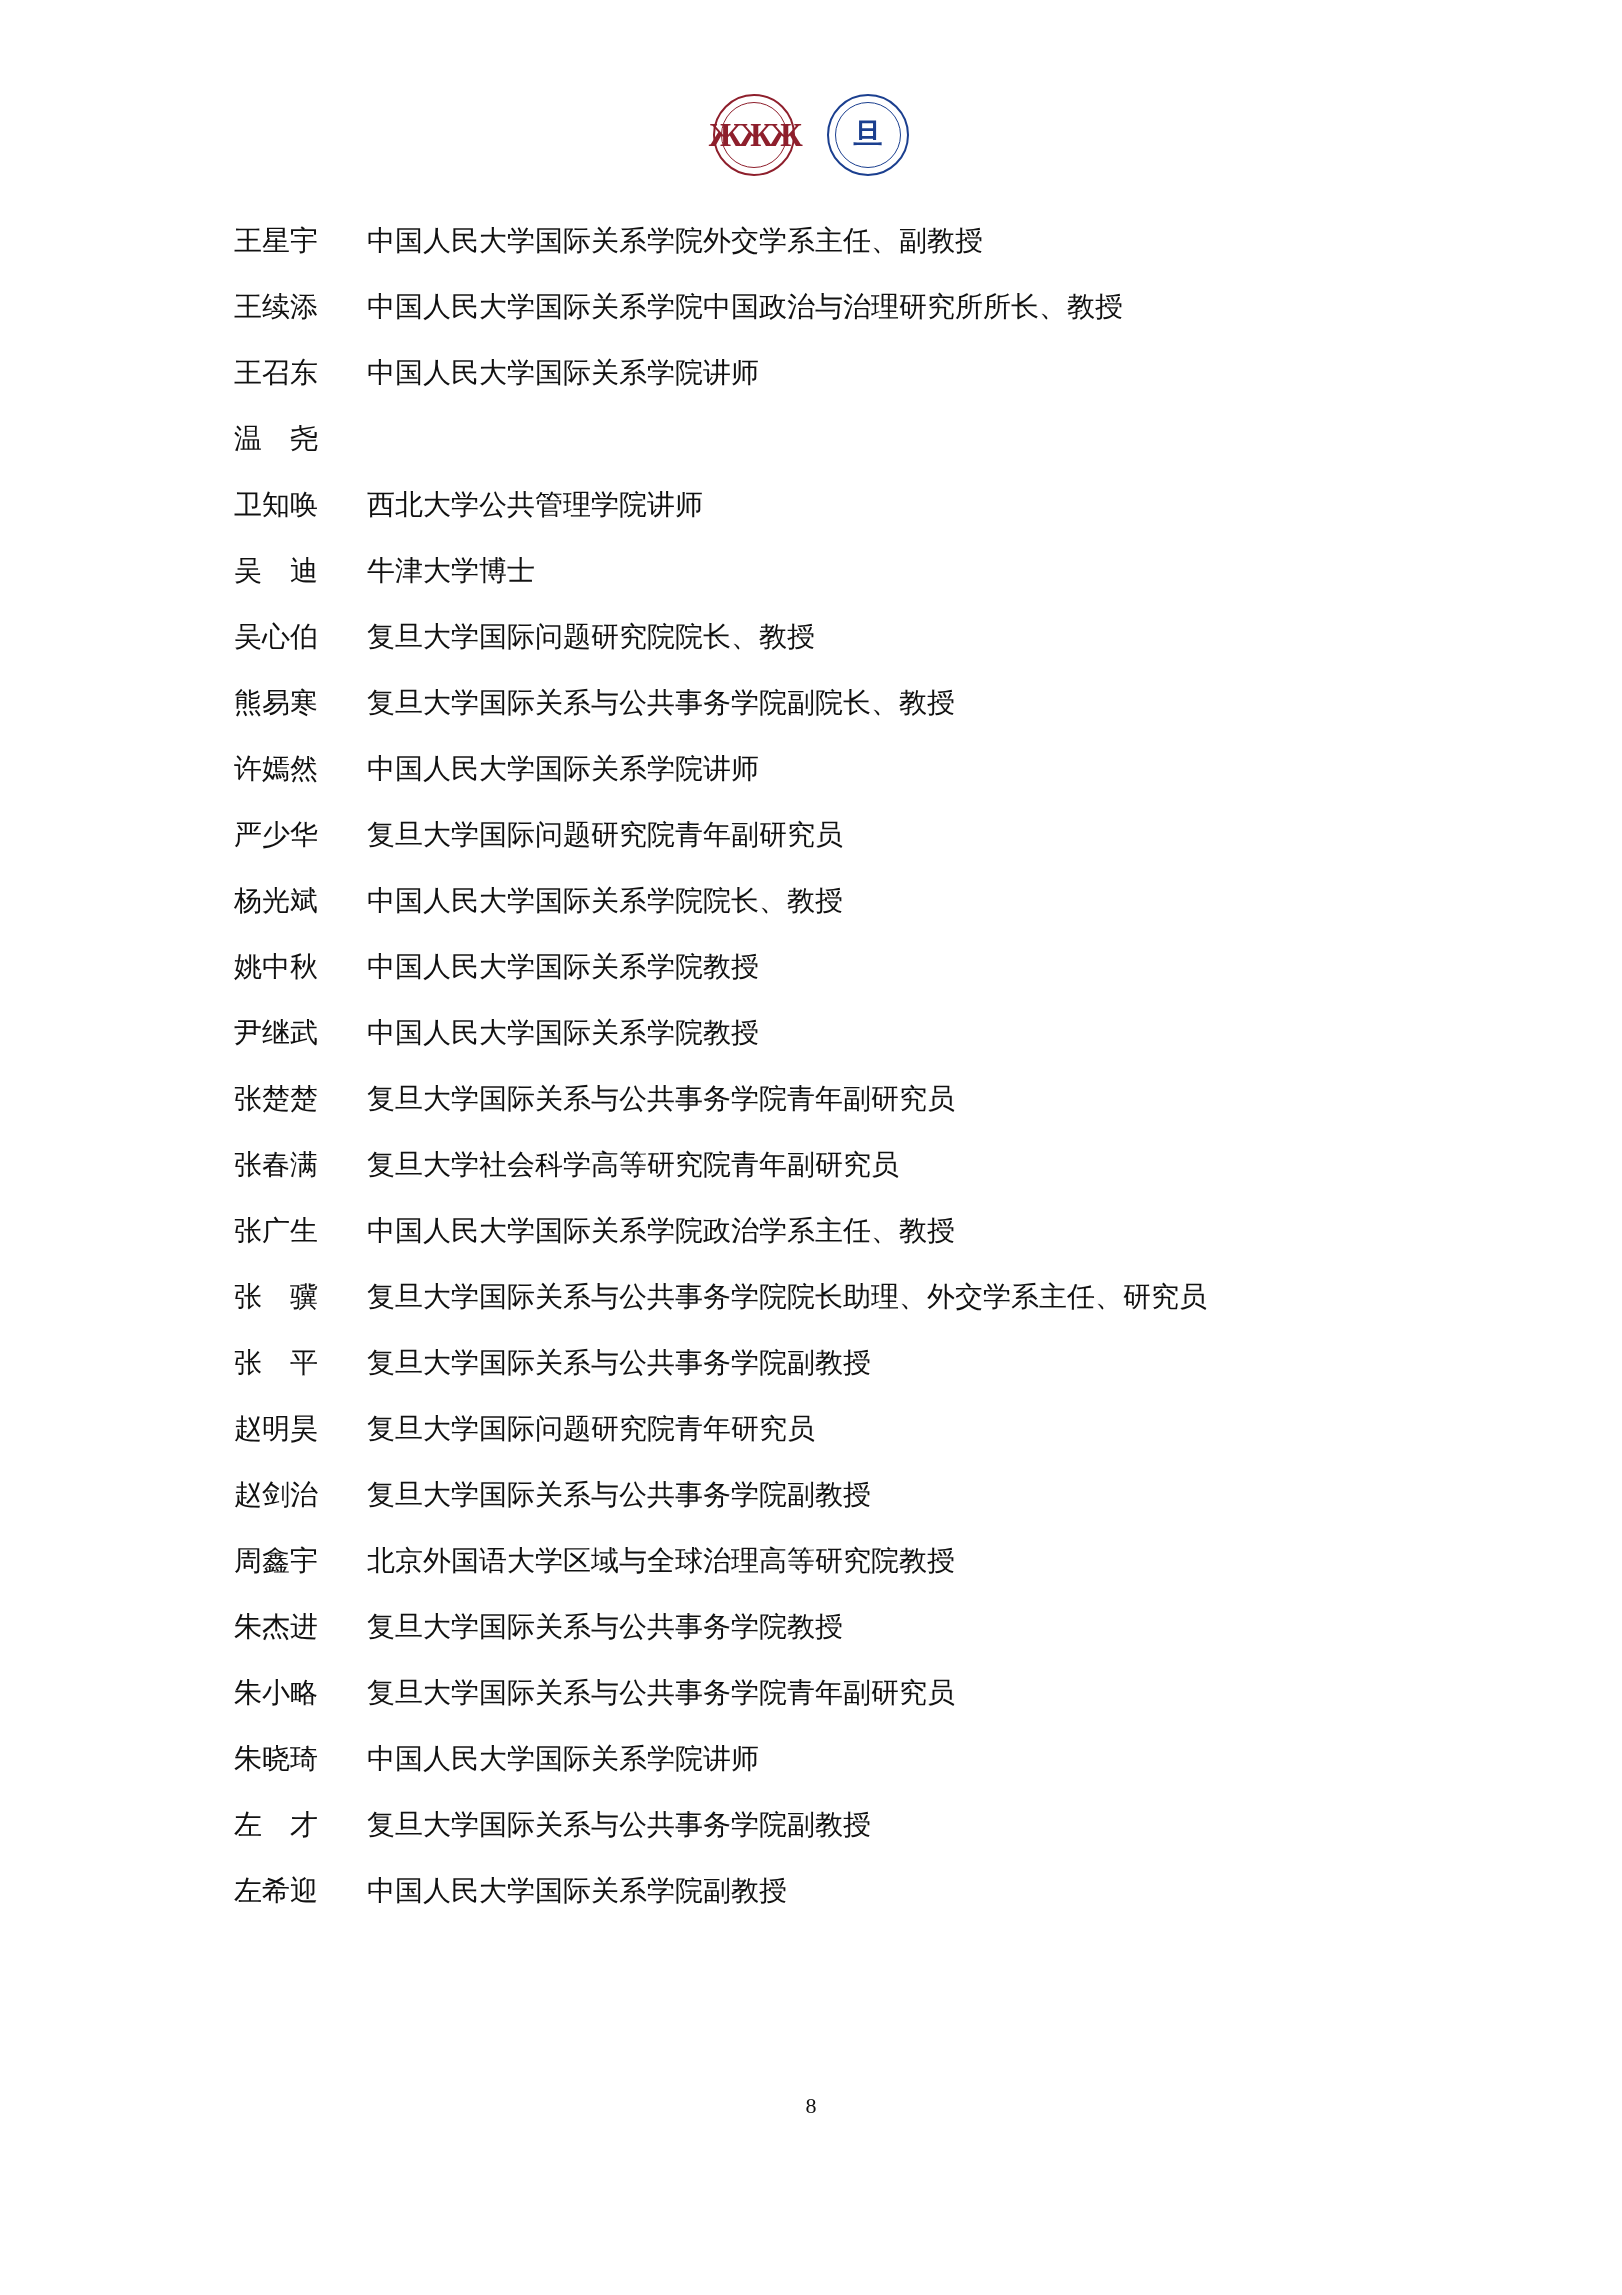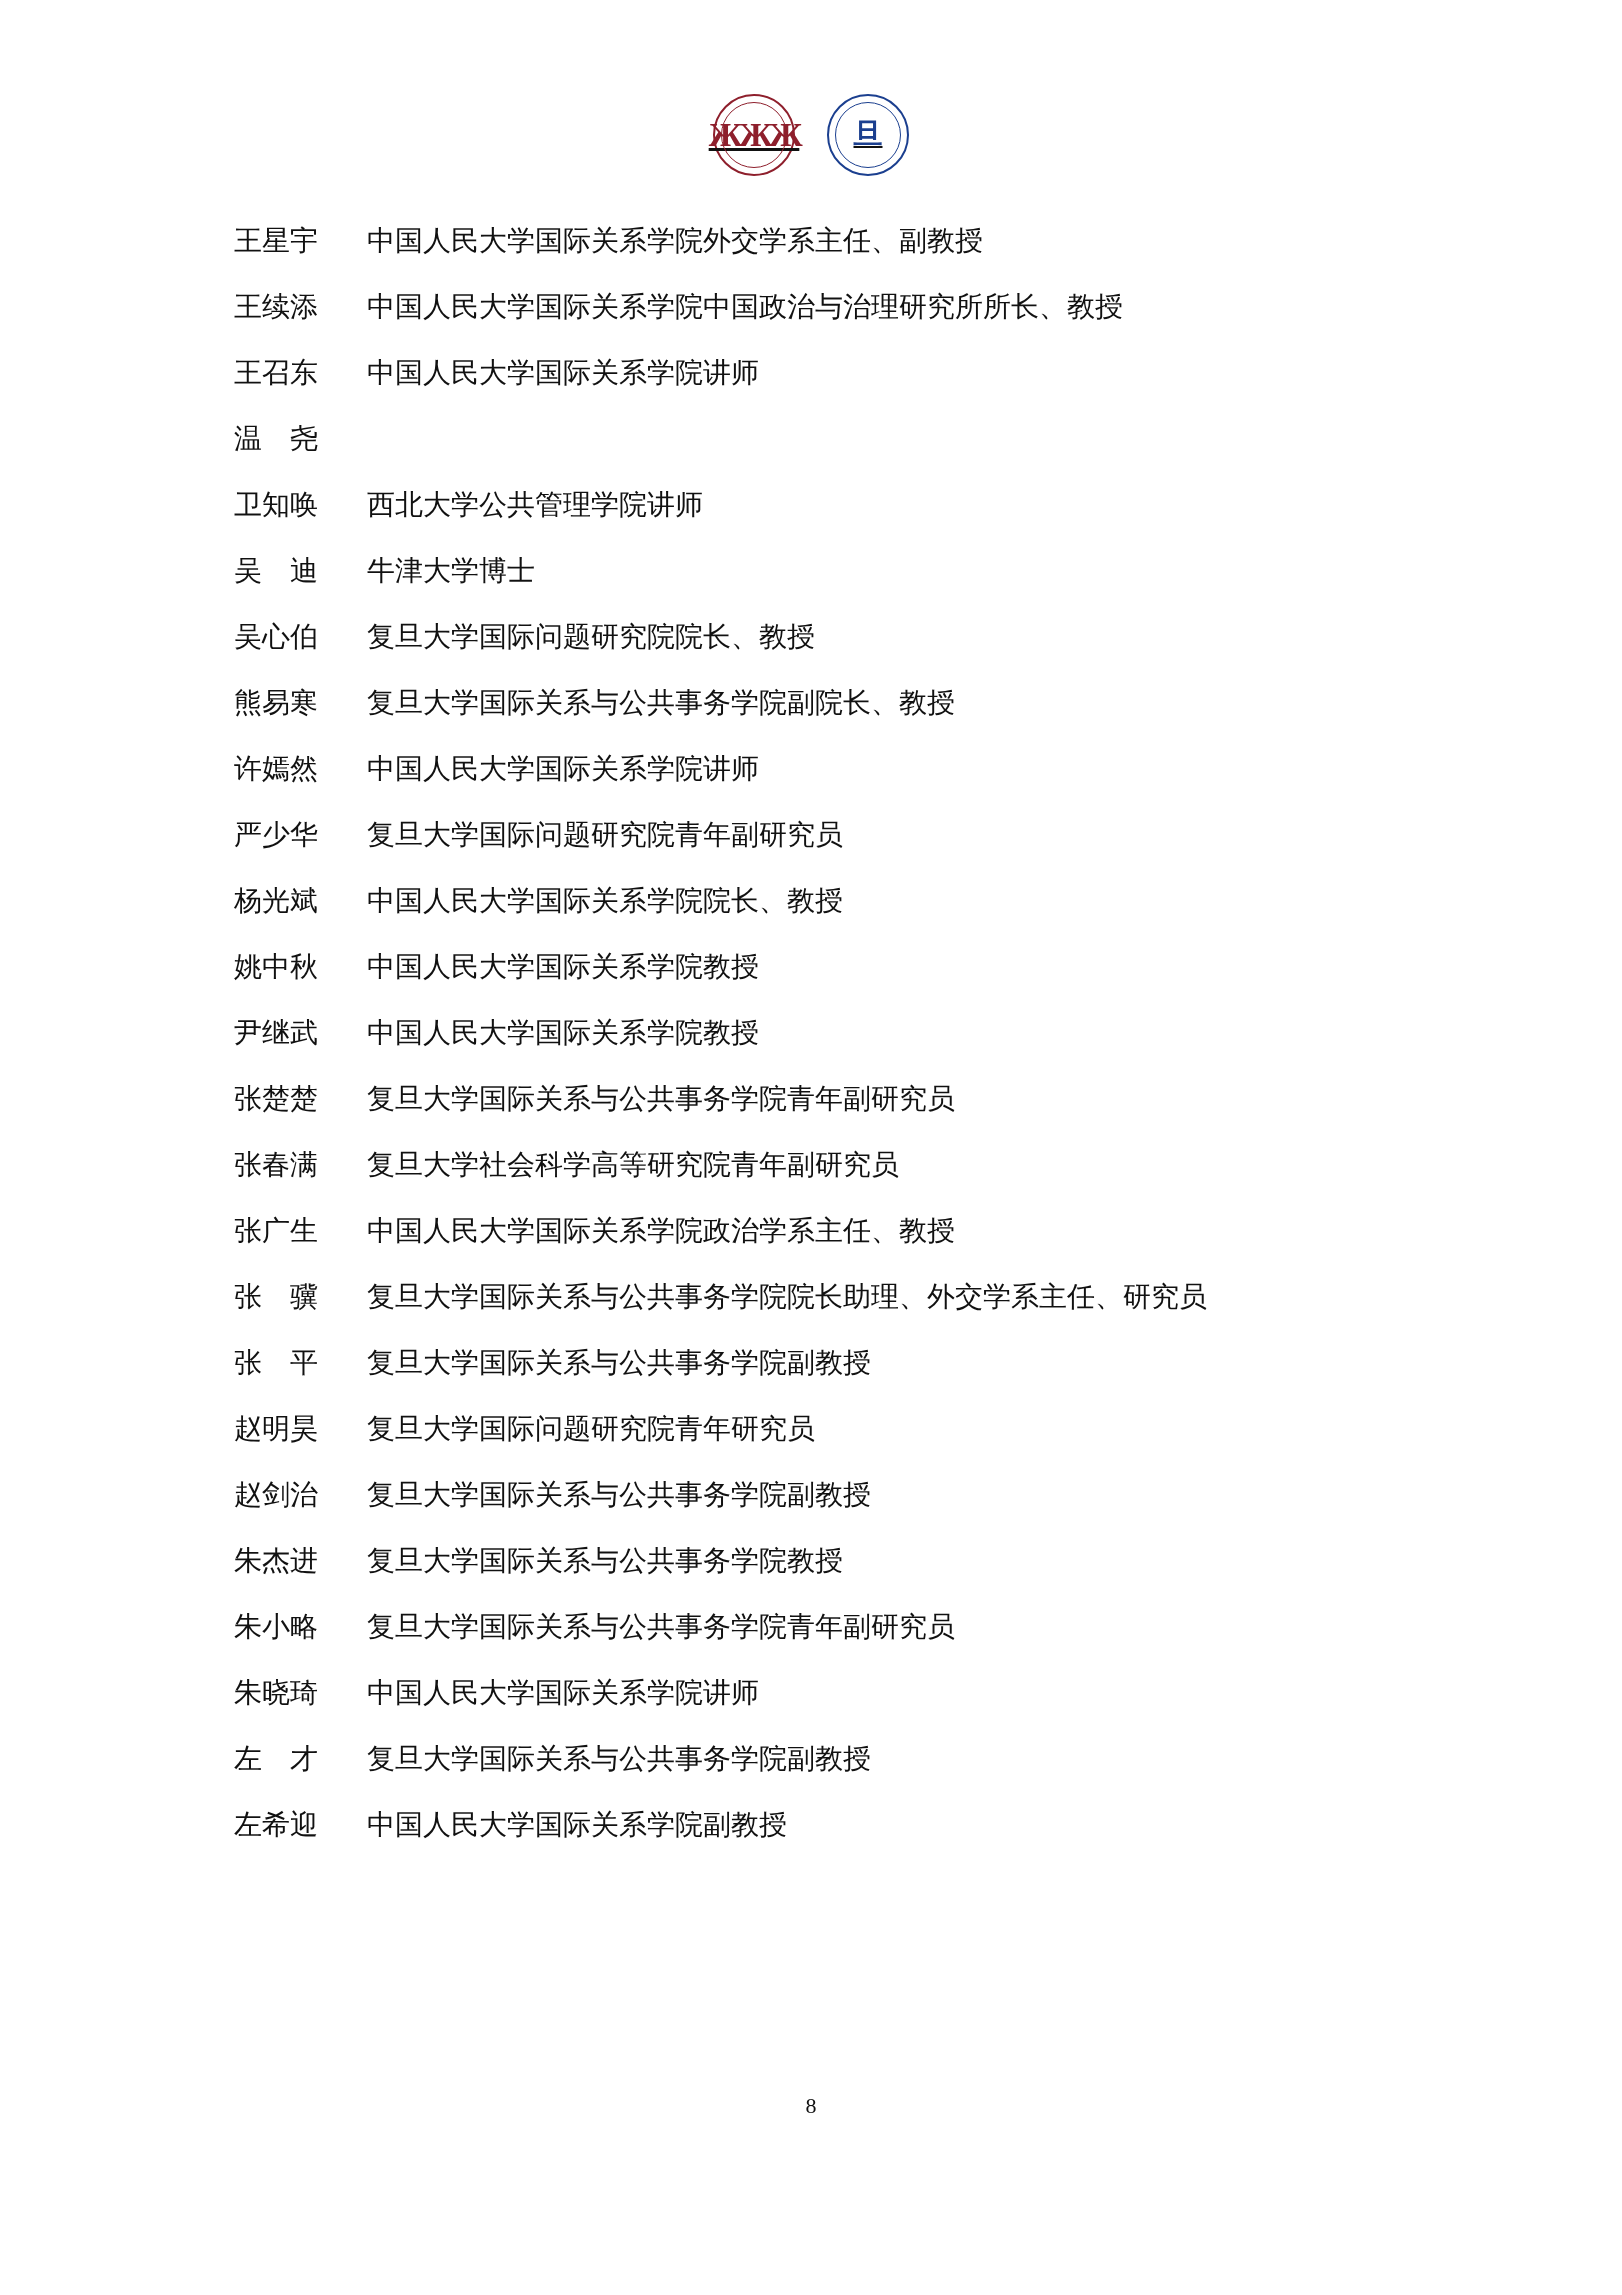--- a/index.html
+++ b/index.html
@@ -23,21 +23,20 @@
   }
   .logos {
     position: absolute;
     top: 94px;
     left: 0;
     width: 1622px;
     display: flex;
     justify-content: center;
     align-items: center;
     gap: 32px;
-    text-decoration: underline;
   }
   .logo {
     width: 78px;
     height: 78px;
     border-radius: 50%;
     display: flex;
     align-items: center;
     justify-content: center;
     position: relative;
   }
@@ -195,20 +194,24 @@
     </div>
     <div class="entry">
       <span class="name">赵明昊</span>
       <span class="title">复旦大学国际问题研究院青年研究员</span>
     </div>
     <div class="entry">
       <span class="name">赵剑治</span>
       <span class="title">复旦大学国际关系与公共事务学院副教授</span>
     </div>
     <div class="entry">
+      <span class="name">周鑫宇</span>
+      <span class="title">北京外国语大学区域与全球治理高等研究院教授</span>
+    </div>
+    <div class="entry">
       <span class="name">朱杰进</span>
       <span class="title">复旦大学国际关系与公共事务学院教授</span>
     </div>
     <div class="entry">
       <span class="name">朱小略</span>
       <span class="title">复旦大学国际关系与公共事务学院青年副研究员</span>
     </div>
     <div class="entry">
       <span class="name">朱晓琦</span>
       <span class="title">中国人民大学国际关系学院讲师</span>

